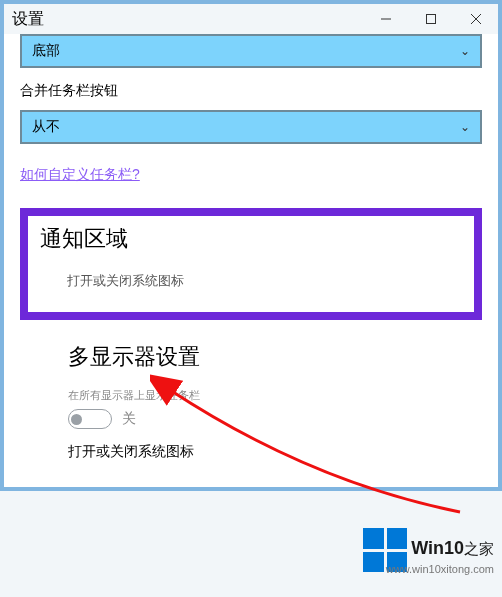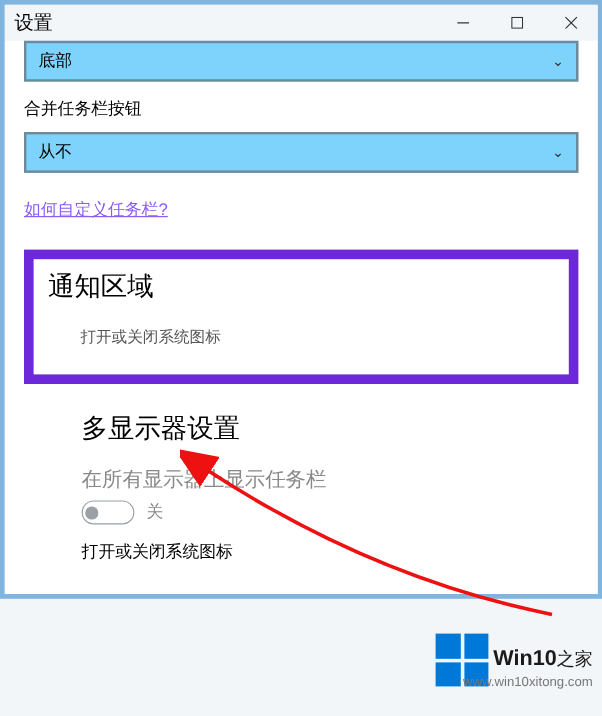--- a/index.html
+++ b/index.html
@@ -31,21 +31,21 @@
       display: flex; align-items: center; padding: 6px 10px;
       background: #7dd3fc; justify-content: space-between; margin-bottom:0;
     }
     .dropdown .chev { color:#333; font-size:12px; }
     .label { margin: 14px 0 10px 0; font-family: Liberation Mono, monospace; }
     .link { color: #8b5cf6; font-size: 14px; }
     .highlight { border:8px solid #6d28d9; padding: 8px 12px 22px 12px; margin-top:24px; position:relative;}
     .section-title { font-size: 22px; font-weight: 400; margin: 0 0 16px 0; }
     .sublabel { color:#555; font-size:13px; margin-top:18px;margin-left:27px;}
     .section2 { margin-top: 22px; margin-left: 48px; }
-    .disabled-label { color:#888; font-size:17px; margin:10px 0 6px 0;}
+    .disabled-label { color:#888; font-size:11px; margin:10px 0 6px 0;}
     .toggle { width:44px; height:20px; border:1.8px solid #9aa0a6; border-radius:20px; display:inline-flex; align-items:center; padding:2px;}
     .toggle .knob { width:11px; height:11px; background:#9aa0a6; border-radius:50%; }
     .toggle-row { display:flex; align-items:center; gap:10px; color:#888;}
     .arrow-svg { position:absolute; left:150px; top:362px; pointer-events:none; }
     .watermark-logo { position:absolute; right:95px; bottom:25px; width:44px; height:44px; display:grid; grid-template-columns:1fr 1fr; grid-template-rows:1fr 1fr; gap:3px;}
     .watermark-logo span{ background:#0078d7;}
     .watermark-text { position:absolute; right:8px; bottom:38px; font-size:18px; font-weight:bold; color:#1a1a1a;}
     .watermark-text i{ font-style:normal; font-weight:normal; font-size:15px;text-align:right;}
     .watermark-url { position:absolute; right:8px; bottom:22px; font-size:11px; color:#777;}
   </style>

